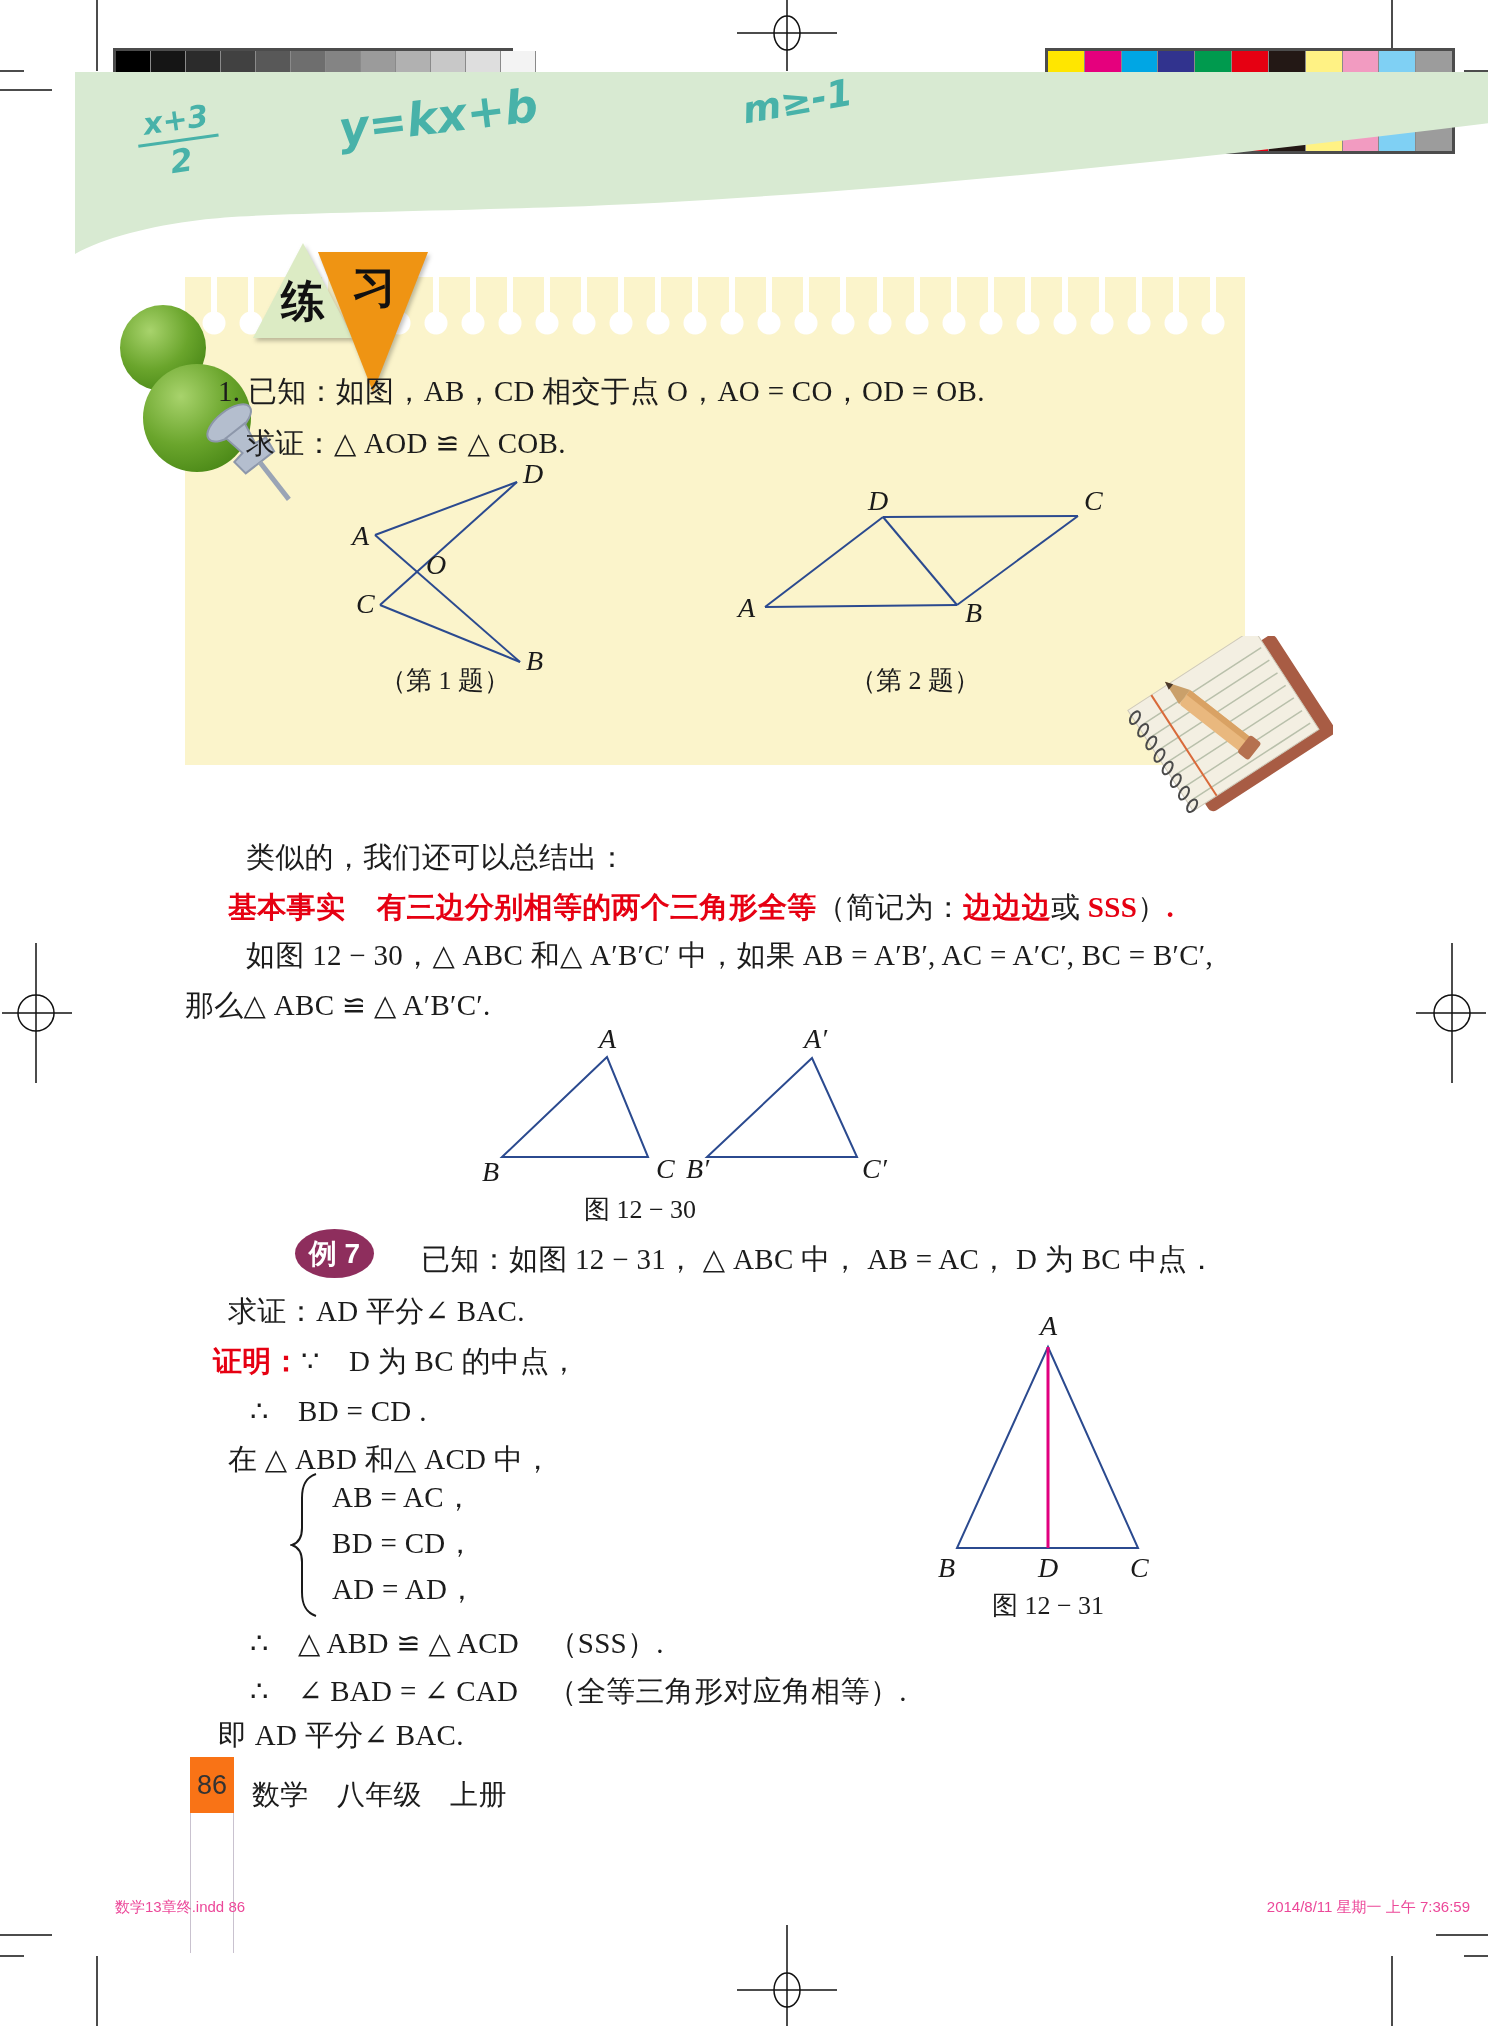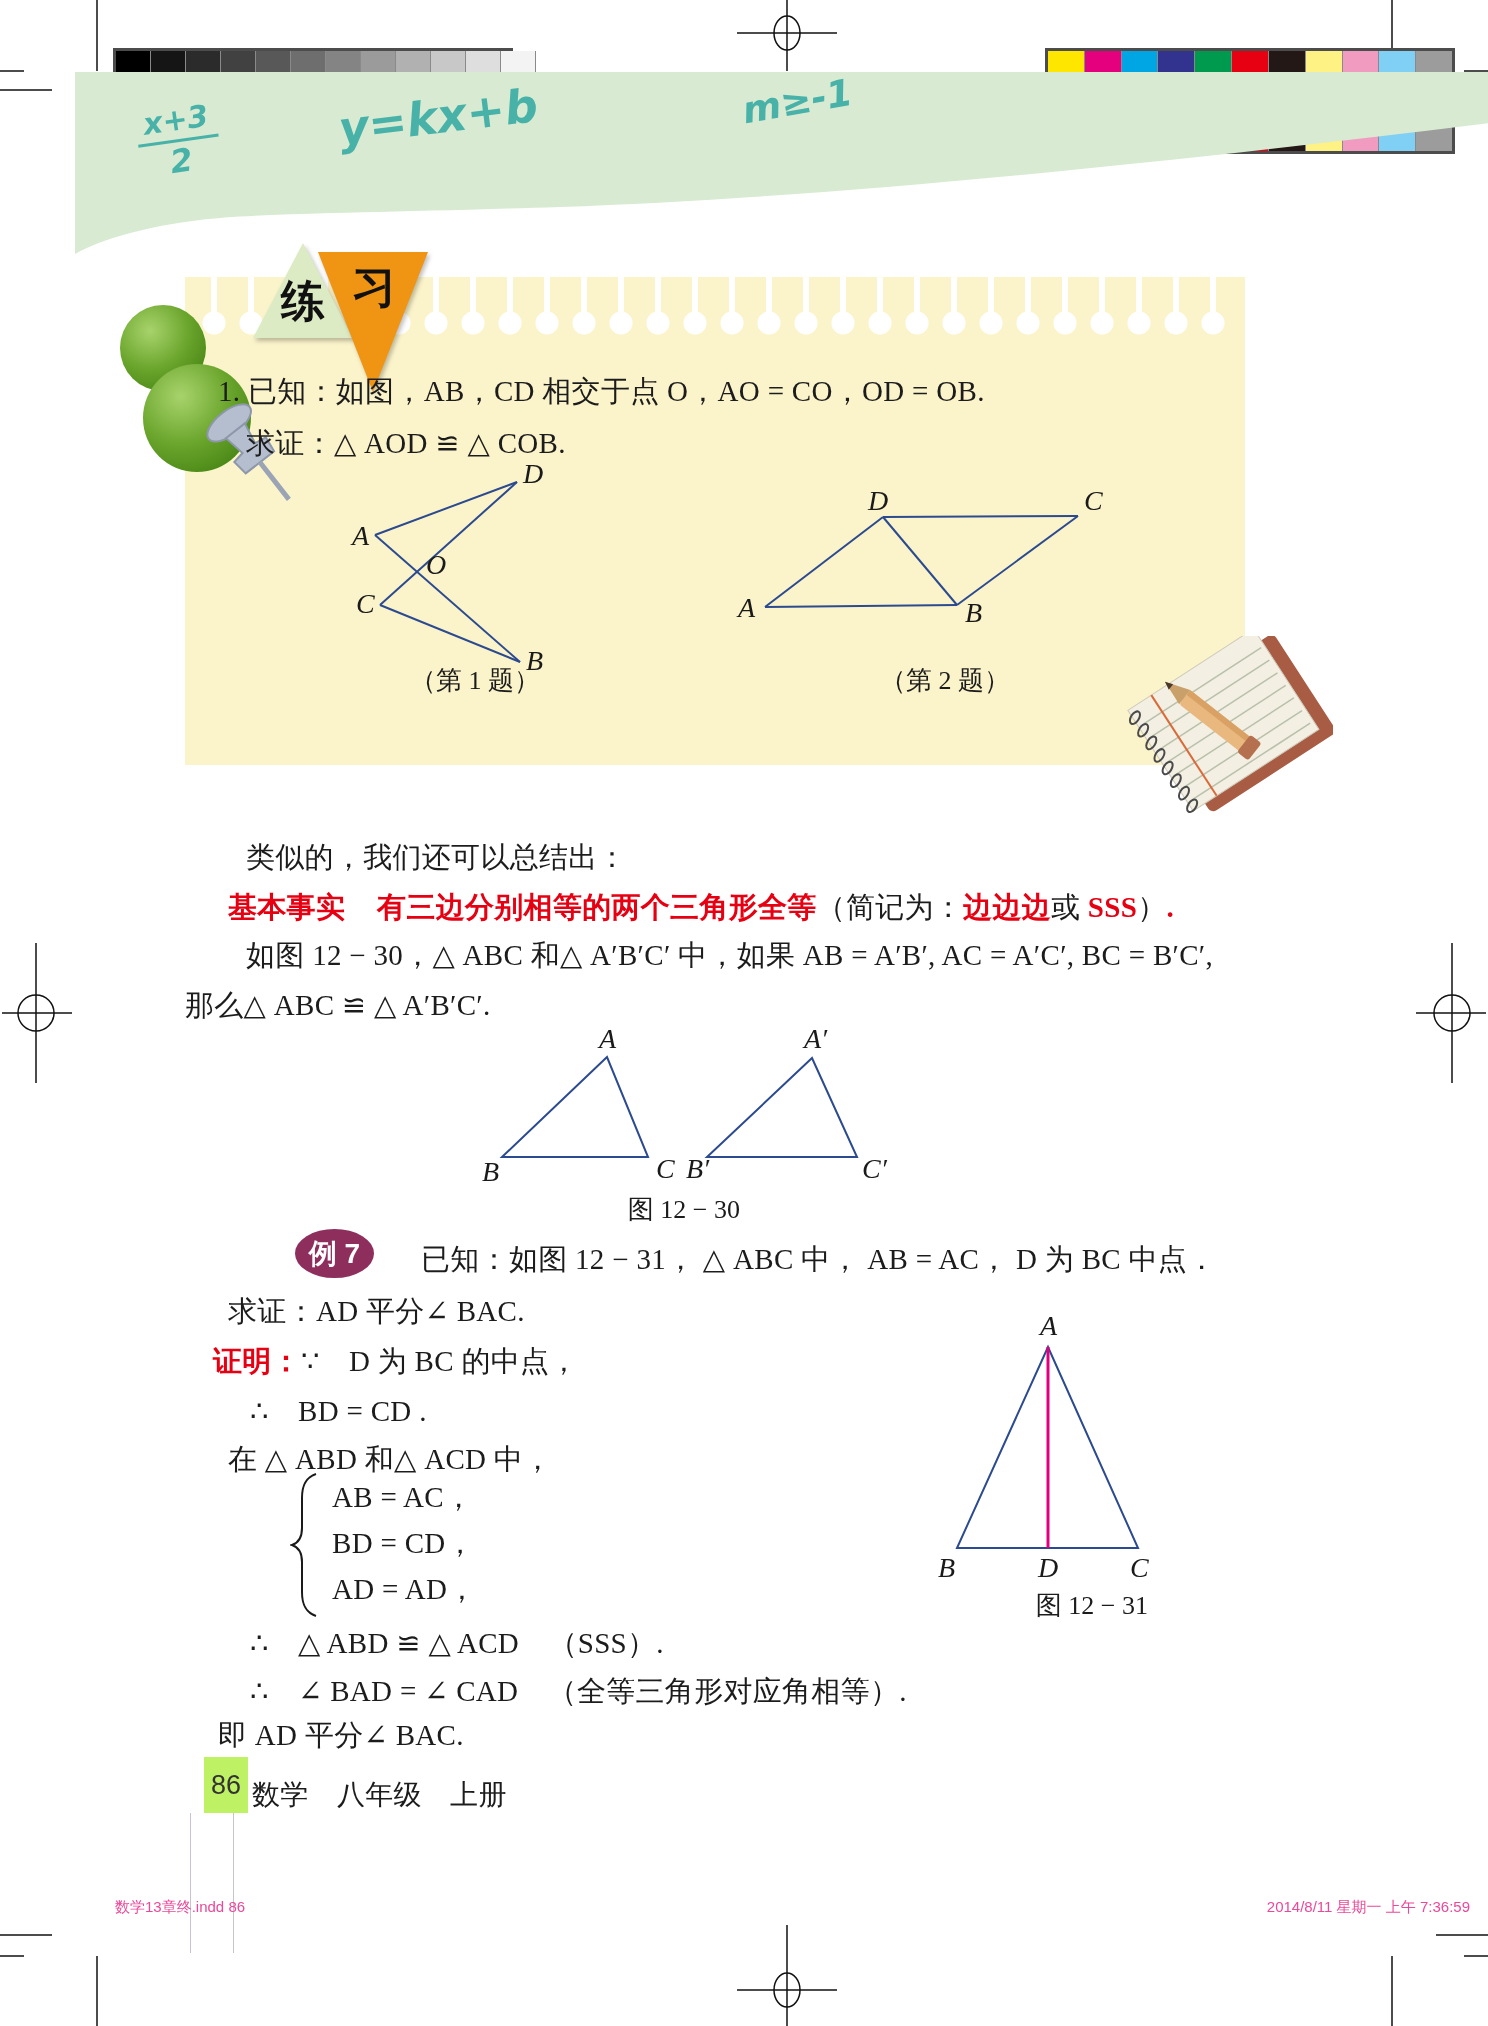--- a/index.html
+++ b/index.html
@@ -1,20 +1,20 @@
 <!DOCTYPE html>
 <html><head>
 <meta charset="utf-8">
 <style>
   html,body{margin:0;padding:0;background:#ffffff;}
   #page{position:relative;width:1488px;height:2026px;background:#ffffff;overflow:hidden;
         font-family:"Liberation Serif","DejaVu Serif",serif;color:#1c1c1c;}
   .abs{position:absolute;}
   .line{position:absolute;font-size:29px;white-space:nowrap;color:#1c1c1c;letter-spacing:.3px;}
-  .caption{position:absolute;font-size:26px;text-align:right;white-space:nowrap;color:#1c1c1c;}
+  .caption{position:absolute;font-size:26px;text-align:center;white-space:nowrap;color:#1c1c1c;}
   .red{color:#e60012;}
   .bold{font-weight:bold;}
   
   .calbar{position:absolute;top:48px;height:106px;display:flex;border:3px solid #4c4c4c;box-sizing:border-box;}
   .calbar .sw{flex:1 0 auto;width:34px;height:100%;border-right:1px solid #8a8a8a;}
   .calbar .sw:last-child{border-right:none;}
   
   .ink{position:absolute;color:#2fa9a2;font-family:"DejaVu Sans",sans-serif;font-style:italic;font-weight:bold;opacity:.85;}
   
   #practice-box{position:absolute;left:185px;top:277px;width:1060px;height:488px;background:#fbf4cb;}
@@ -24,21 +24,21 @@
       linear-gradient(90deg, rgba(255,255,255,0) 0 15px, #ffffff 15px 21px, rgba(255,255,255,0) 21px);
     background-size:37px 64px,37px 42px;
     background-repeat:repeat-x,repeat-x;}
   .tri{position:absolute;width:0;height:0;}
   .badge-char{position:absolute;font-size:44px;font-weight:bold;color:#111;font-family:"Liberation Serif",serif;}
   
   #example-badge{position:absolute;left:295px;top:1229px;width:79px;height:49px;background:#8e2e5d;
     border-radius:50%;color:#ffffff;font-size:28px;font-weight:bold;display:flex;align-items:center;justify-content:center;
     font-family:"Liberation Sans",sans-serif;}
   
-  #page-number-box{position:absolute;left:204px;top:1757px;width:44px;height:56px;background:#bef264;
+  #page-number-box{position:absolute;left:190px;top:1757px;width:44px;height:56px;background:#f97316;
     display:flex;align-items:center;justify-content:center;font-size:27px;color:#333;font-family:"Liberation Sans",sans-serif;}
   #footer-tab{position:absolute;left:190px;top:1813px;width:44px;height:140px;
     border-left:1px solid #c9c2cf;border-right:1px solid #c9c2cf;box-sizing:border-box;}
   .printtxt{position:absolute;font-size:15px;color:#ec4899;font-family:"Liberation Sans",sans-serif;white-space:nowrap;}
   svg text{font-family:"Liberation Serif","DejaVu Serif",serif;font-style:italic;font-size:28px;fill:#1a1a1a;}
   .figline{stroke:#2b4a8f;stroke-width:2;fill:none;}
 </style>
 </head>
 <body>
 

